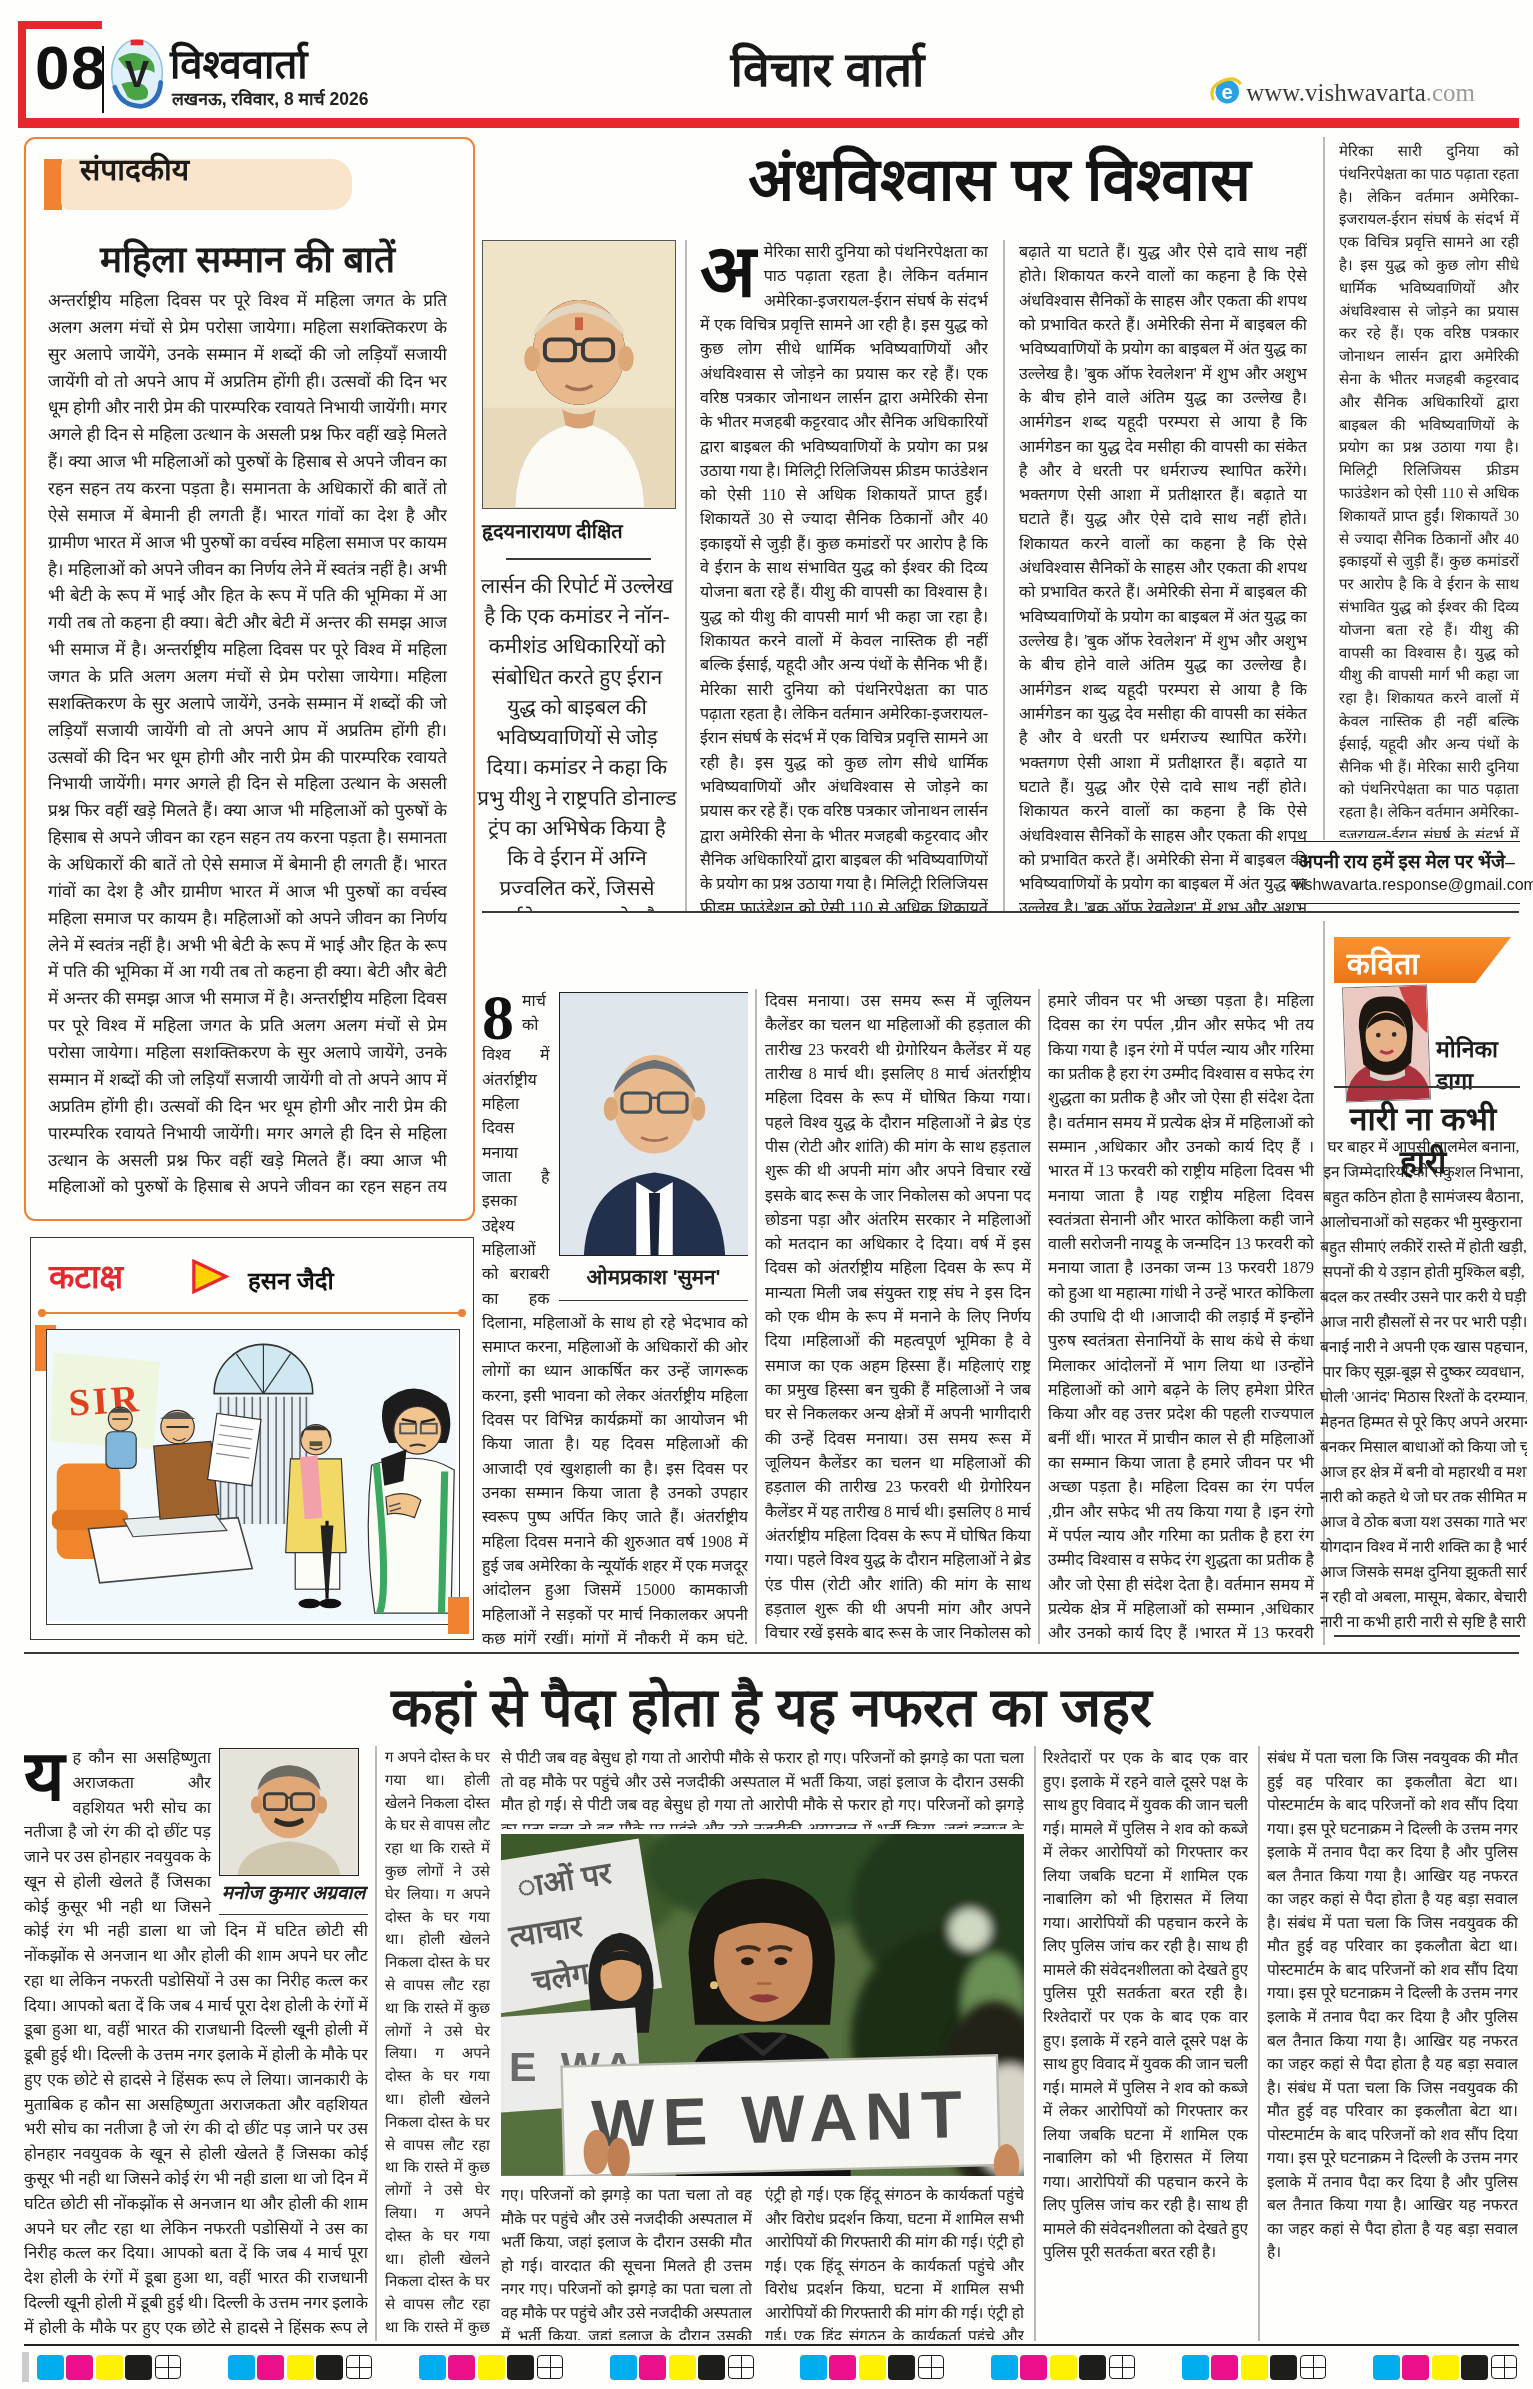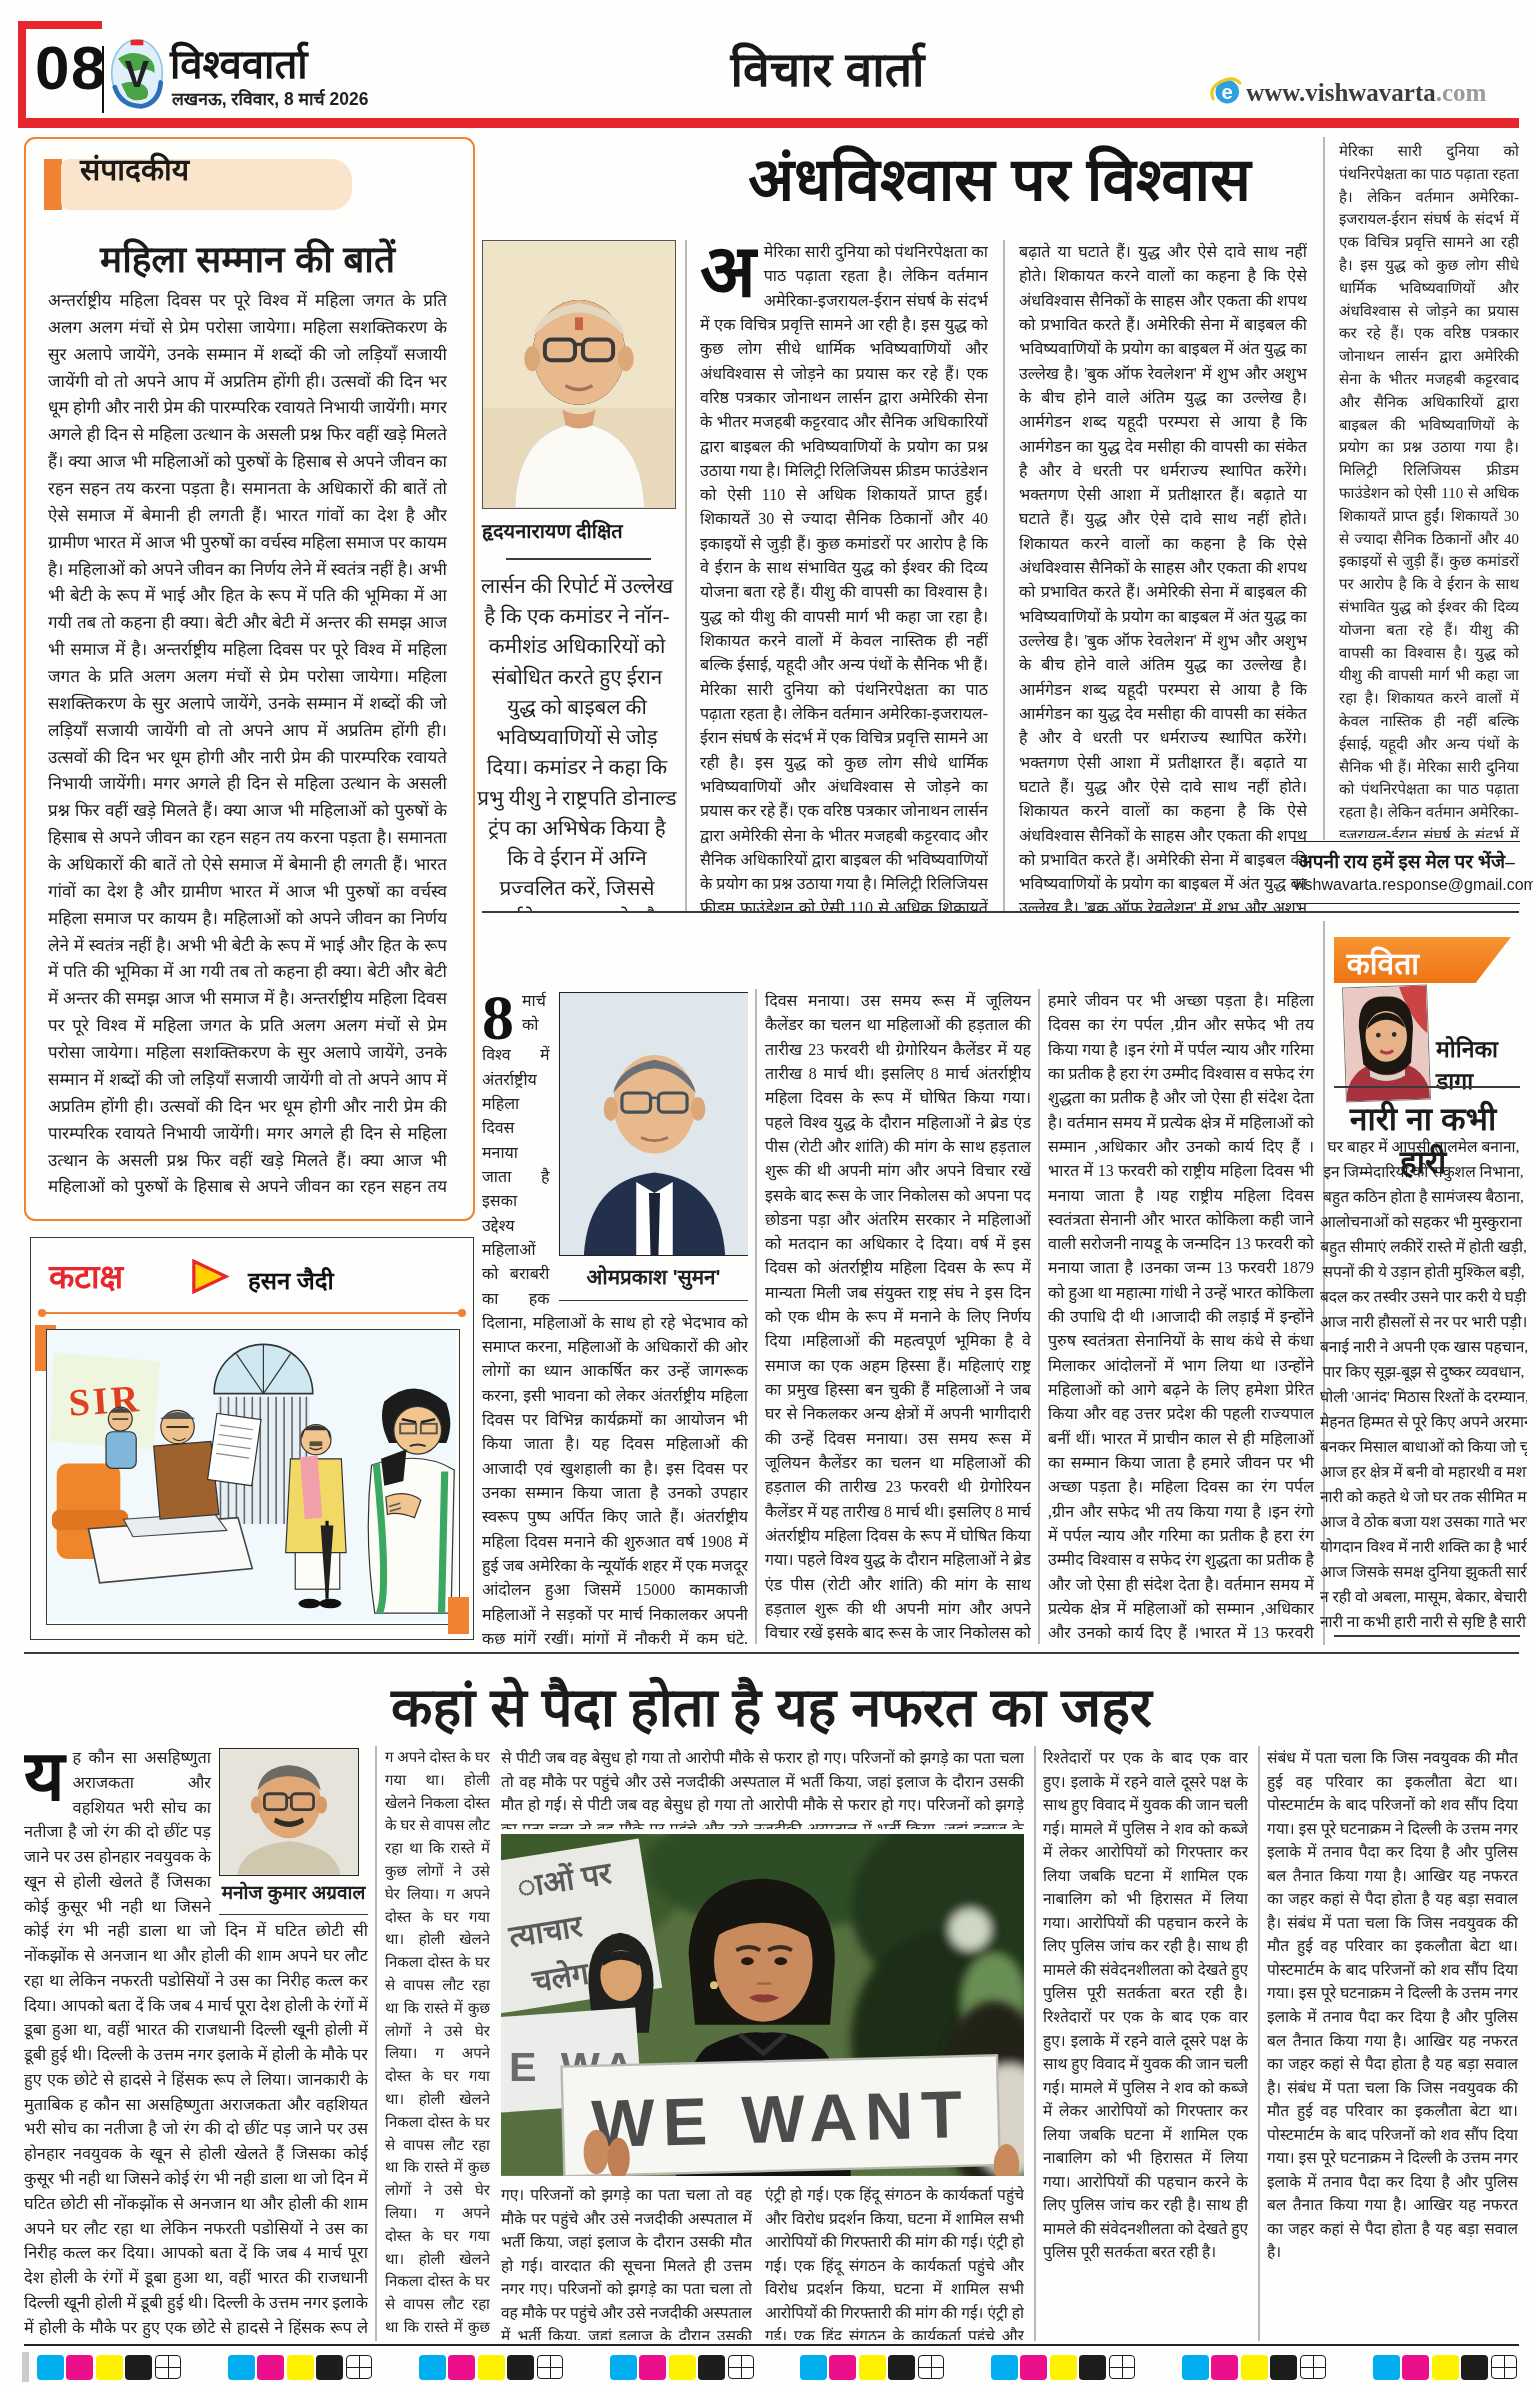--- a/index.html
+++ b/index.html
@@ -12,21 +12,21 @@
   .colbody{font-size:16px;line-height:1.52;overflow:hidden;color:#222;}
   .vdiv{width:1.6px;background:#b9b9b9;}
   .hrule{background:#3a3a3a;}
   .dropcap{float:left;font-weight:bold;font-size:73px;line-height:.8;padding:3.2px 8px 0 0;color:#111;}
   
   .rc{background:#e8262d;}
   #page-num{font-size:62px;font-weight:bold;letter-spacing:1.6px;color:#111;}
   #masthead{font-size:40px;font-weight:bold;color:#151515;}
   #dateline{font-size:17.5px;font-weight:bold;color:#222;}
   #center-title{font-size:48px;font-weight:bold;color:#191919;}
-  #weburl{font-size:25px;font-weight:bold;color:#3c3c3c;}
+  #weburl{font-size:25px;font-weight:normal;color:#3c3c3c;}
   #weburl .tld{color:#9a9a9a;}
   
   #ed-box{border:2.4px solid #f08232;border-radius:11px;}
   #ed-label-pill{background:#fbe4cc;border-radius:8px 20.7px 20.7px 8px;}
   #ed-label{font-size:30px;font-weight:bold;color:#1a1a1a;}
   #ed-head{font-size:37px;font-weight:bold;}
   #ed-body{font-size:17px;line-height:1.58;}
   
   #kt-box{border:1.6px solid #3a3a3a;}
   #kt-title{font-size:33px;font-weight:bold;color:#e8262d;}
@@ -46,21 +46,21 @@
   .mid-photo{float:right;width:189px;margin:3.2px 0 4.8px 9.5px;text-align:center;}
   .mid-photo .cap{border-bottom:1.6px solid #333;padding:4.8px 0 8px;}
   
   #poem-banner{background:linear-gradient(#f79433,#ee7413);clip-path:polygon(0 0,100% 0,80% 100%,0 100%);}
   #poem-banner span{color:#fff;font-size:30px;font-weight:bold;}
   #poet{font-size:23px;font-weight:bold;}
   #poem-title{font-size:32px;font-weight:bold;}
   .poem-line{font-size:15.5px;line-height:25px;text-align:center;white-space:nowrap;}
   
   #hate-head{font-size:54px;font-weight:bold;}
-  .hate-photo{float:right;width:149px;margin:1.6px 0 3.2px 8px;text-align:center;}
+  .hate-photo{float:right;width:149px;margin:1.6px 0 3.2px 8px;text-align:center;font-style:italic;}
   .hate-photo .cap{font-size:19px;border-bottom:1.6px solid #333;padding:3.2px 0 6.4px;}
   
   .reg-sq{width:27px;height:25px;border-radius:4px;display:inline-block;margin-right:2.4px;vertical-align:top;}
   .reg-cross{width:24px;height:21.5px;border:1.6px solid #1d1d1b;border-radius:4px;display:inline-block;position:relative;background:#fff;}
   .reg-cross:before{content:"";position:absolute;left:50%;top:0;width:1.6px;height:100%;background:#1d1d1b;}
   .reg-cross:after{content:"";position:absolute;top:50%;left:0;height:1.6px;width:100%;background:#1d1d1b;}
 </style>
 </head>
 <body>
 

